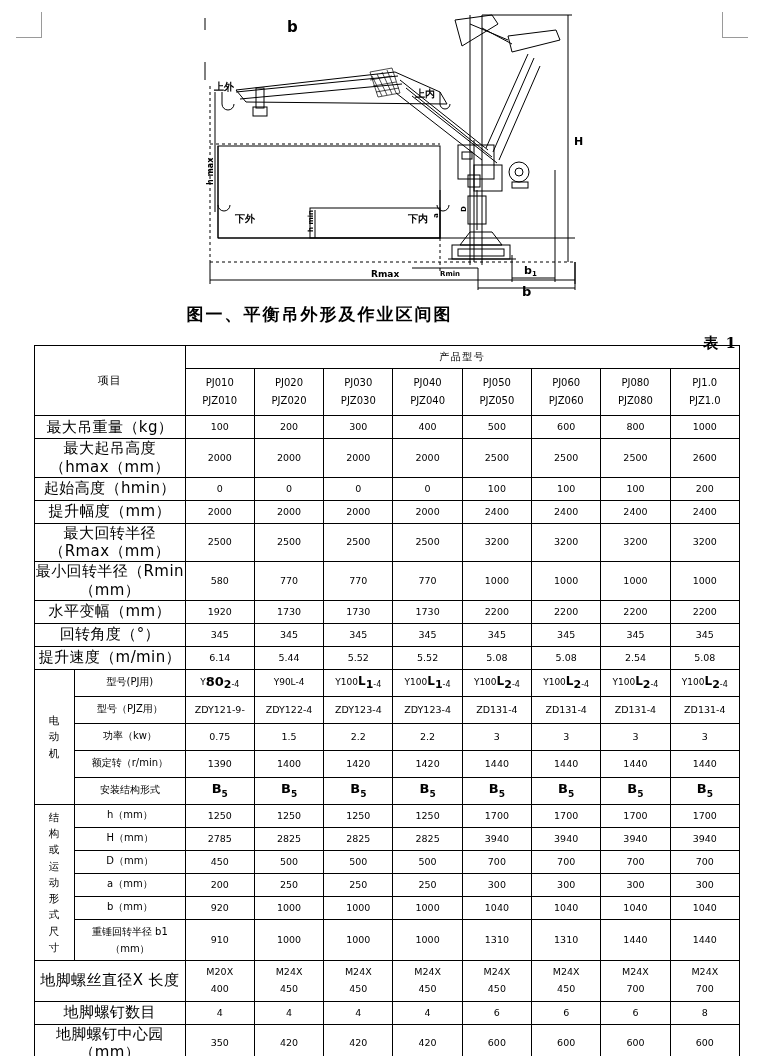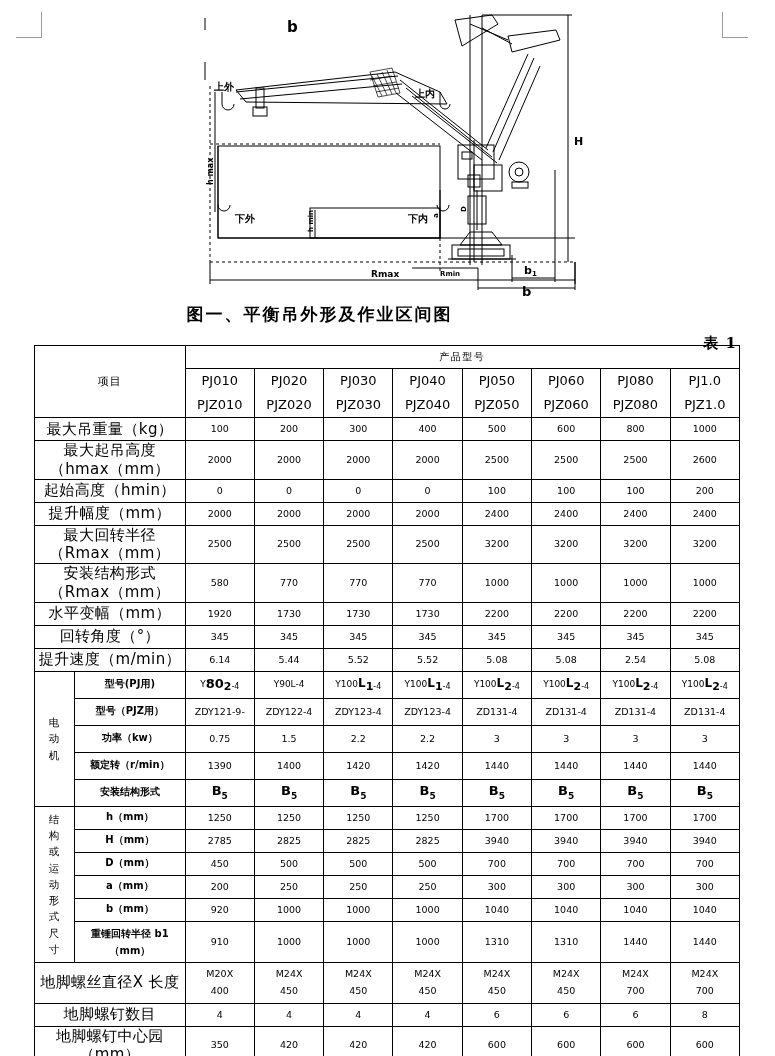--- a/index.html
+++ b/index.html
@@ -84,21 +84,20 @@
     padding: 0;
     font-weight: normal;
     line-height: 1.25;
   }
   .spec-table .rowlabel {
     font-size: 15px;
     letter-spacing: 0.4px;
   }
   .spec-table .sublabel {
     font-size: 10px;
-    font-weight: bold;
   }
   .spec-table .vgroup {
     font-size: 10.5px;
     letter-spacing: 1px;
     width: 40px;
   }
   .spec-table .vgroup span {
     display: block;
     line-height: 1.55;
   }
@@ -110,21 +109,21 @@
   .h-item {
     font-size: 11px;
     letter-spacing: 1px;
   }
   .modelcell {
     height: 46px;
   }
   .modelcell span {
     display: block;
     line-height: 1.85;
-    font-size: 13px;
+    font-size: 10px;
   }
   td.r26 { height: 26px; }
   td.r22 { height: 22px; }
   td.r40 { height: 40px; }
 
   
   .mtype {
     font-size: 9px;
     white-space: nowrap;
     margin-top: 20px;
@@ -395,21 +394,21 @@
       <td class="r22">2500</td>
         <td class="r22">2500</td>
         <td class="r22">2500</td>
         <td class="r22">2500</td>
         <td class="r22">3200</td>
         <td class="r22">3200</td>
         <td class="r22">3200</td>
         <td class="r22">3200</td>
     </tr>
       <tr>
-      <td class="rowlabel r22" colspan="2">安装结构形式（Rmax（mm）</td>
+      <td class="rowlabel r22" colspan="2">最小回转半径（Rmin（mm）</td>
       <td class="r22">580</td>
         <td class="r22">770</td>
         <td class="r22">770</td>
         <td class="r22">770</td>
         <td class="r22">1000</td>
         <td class="r22">1000</td>
         <td class="r22">1000</td>
         <td class="r22">1000</td>
     </tr>
       <tr>

